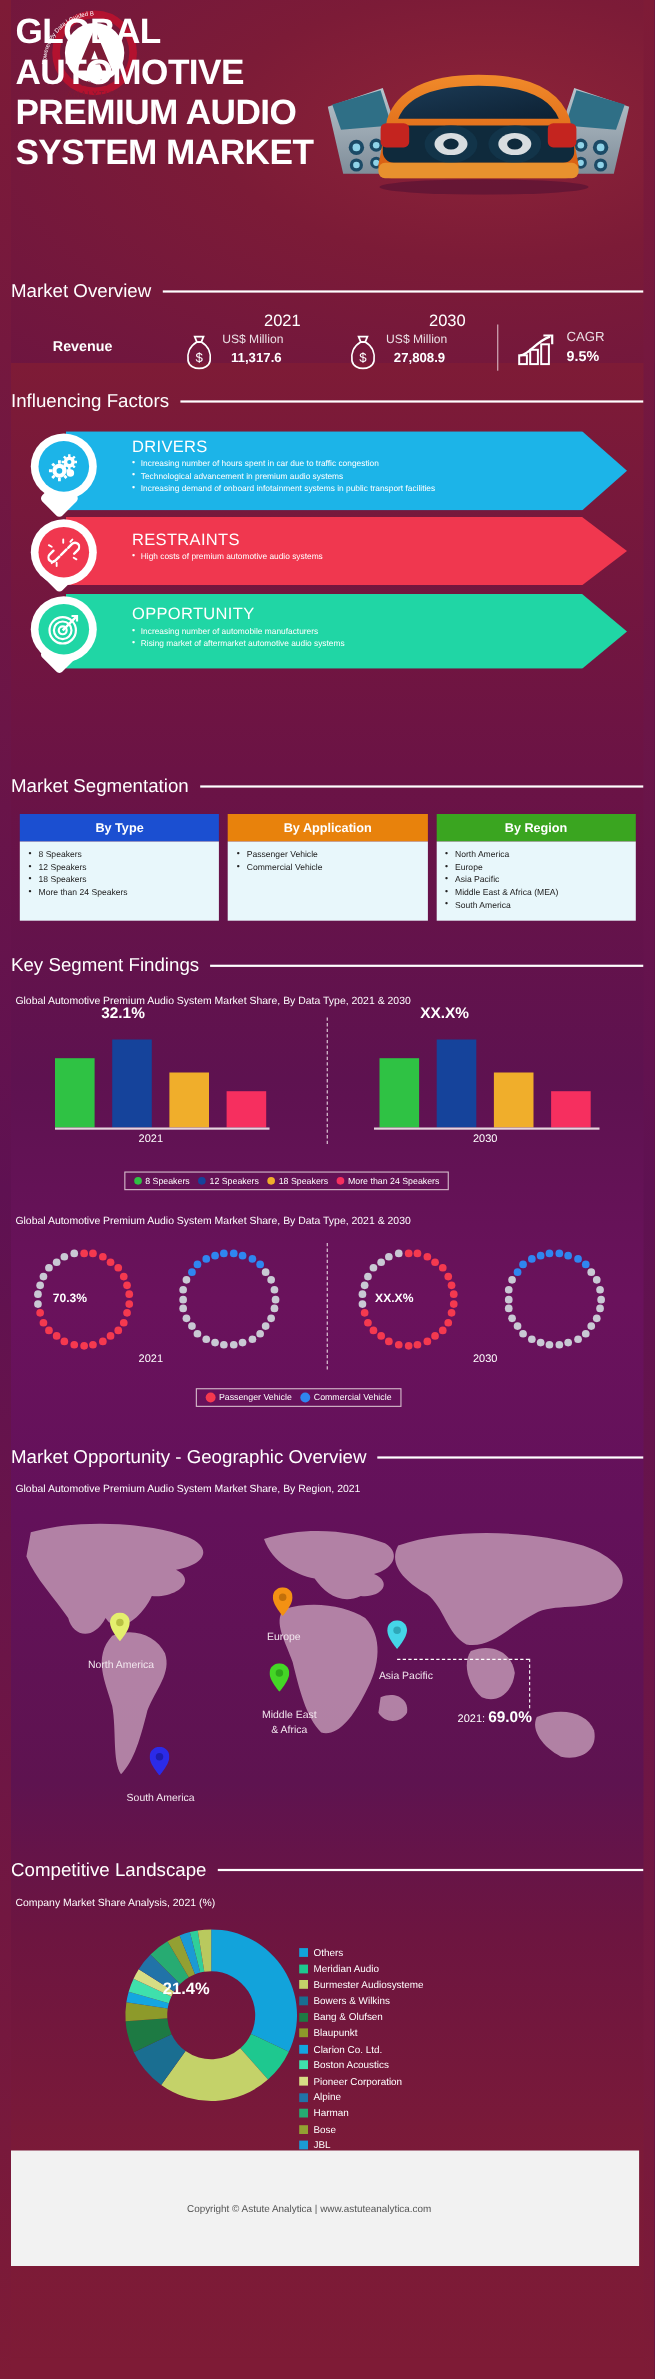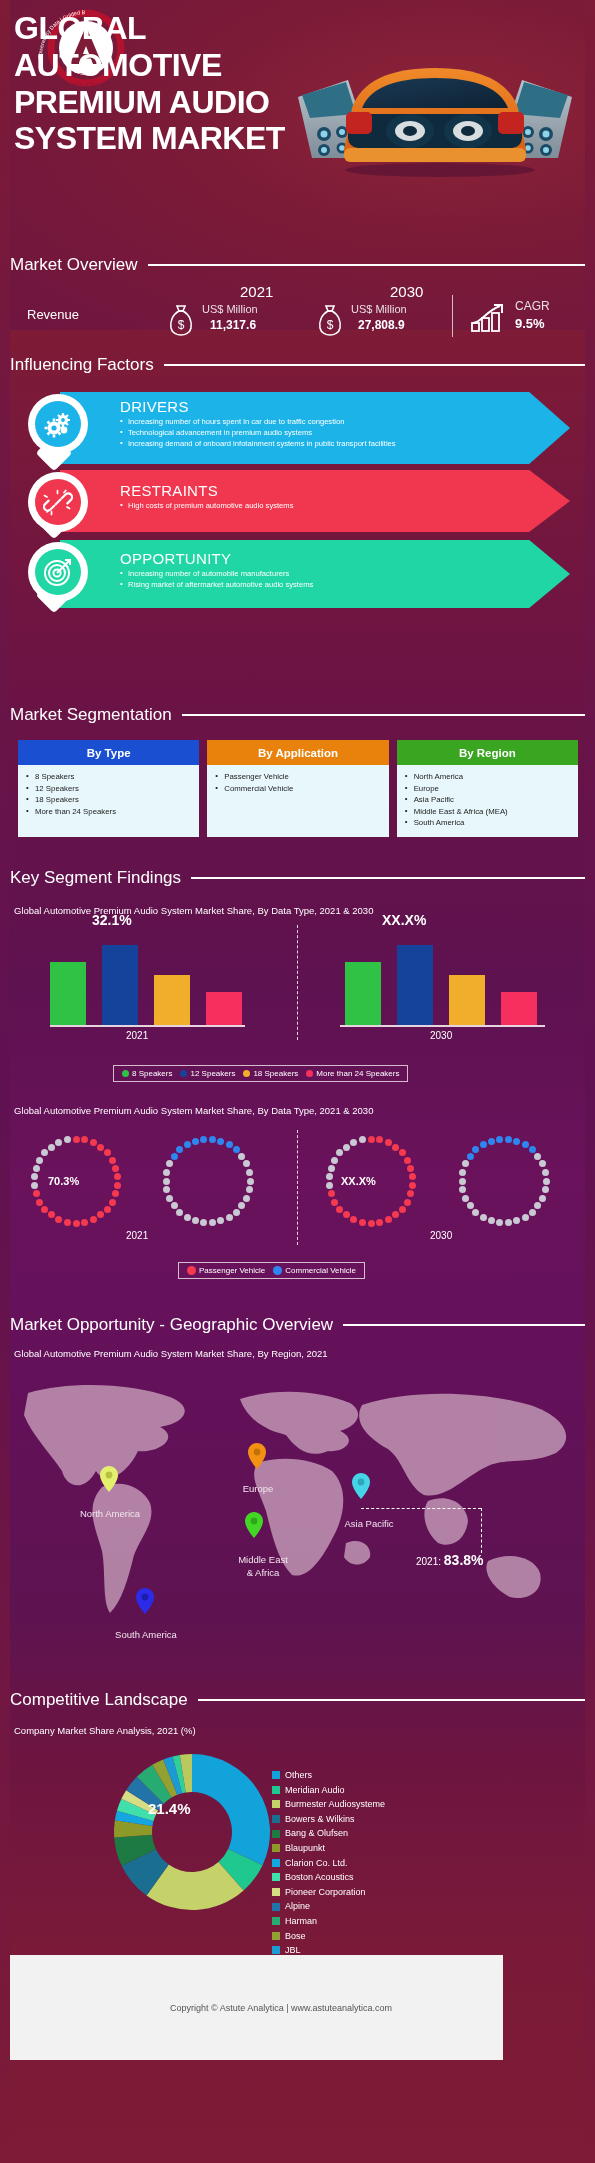--- a/index.html
+++ b/index.html
@@ -24,21 +24,21 @@
   .car { position:absolute; top:62px; left:290px; width:290px; height:115px; z-index:4; }
 
   
   .sec-head { position:absolute; left:10px; display:flex; align-items:center;
     width:575px; color:#fff; }
   .sec-head .t { font-size:17px; font-weight:400; white-space:nowrap; }
   .sec-head .ln { flex:1; height:2px; background:#fff; margin-left:10px; }
 
   
   .mo { position:absolute; top:285px; left:0; width:595px; height:60px; color:#fff; }
-  .mo .rev { position:absolute; left:27px; top:22px; font-size:13px; font-weight:normal; }
+  .mo .rev { position:absolute; left:48px; top:22px; font-size:13px; font-weight:bold; }
   .mo .yr { position:absolute; font-size:15px; }
   .mo .unit { position:absolute; font-size:11px; color:#eadfe4; }
   .mo .val { position:absolute; font-size:12px; font-weight:bold; }
   .bag { position:absolute; width:26px; height:32px; }
   .divider-v { position:absolute; left:452px; top:10px; width:1px; height:42px; background:#d9b9c4; }
   .cagr-l { position:absolute; left:515px; top:14px; font-size:12px; color:#eadfe4; }
   .cagr-v { position:absolute; left:515px; top:31px; font-size:13px; font-weight:bold; }
 
   
   .factor { position:absolute; left:28px; height:72px; }
@@ -90,21 +90,21 @@
   .calloutline { position:absolute; border-top:1.5px dashed #fff; }
   .calloutline2 { position:absolute; border-right:1.5px dashed #fff; }
 
   
   .pielegend { position:absolute; left:272px; top:1768px; }
   .pielegend div { display:flex; align-items:center; gap:5px; color:#fff; font-size:9px;
     line-height:14.6px; }
   .sq { width:8px; height:8px; display:inline-block; }
 
   
-  .footer { position:absolute; left:10px; top:1955px; width:493px; height:105px;
+  .footer { position:absolute; left:10px; top:1955px; width:571px; height:105px;
     background:#f2f2f2; display:flex; align-items:center; }
   .foot-copy { color:#555; font-size:9px; margin-left:160px; }
   .logo { position:absolute; left:30px; top:8px; width:112px; height:88px; }
   .bottombar { position:absolute; left:0; top:2143px; width:595px; height:20px; background:#7e1b36; }
   .sidebar-l { position:absolute; left:0; top:0; width:10px; height:2163px;
     background:linear-gradient(180deg,#7e1b36,#5f1152 50%,#7e1b36); }
   .sidebar-r { position:absolute; right:0; top:0; width:10px; height:2163px;
     background:linear-gradient(180deg,#7e1b36,#5f1152 50%,#7e1b36); }
 </style>
 </head>
@@ -588,21 +588,21 @@
   <svg class="pin" style="left:136px; top:1588px;" viewBox="0 0 18 26">
     <path d="M9 0 C4 0 0 4 0 9 C0 16 9 26 9 26 C9 26 18 16 18 9 C18 4 14 0 9 0 Z" fill="#2b2be8"></path>
     <circle cx="9" cy="9" r="3.4" fill="#1d1dae"></circle>
   </svg>
   <div class="pinlbl" style="left:98px; top:1629px; width:96px;">South America</div>
 
   <div class="calloutline" style="left:361px; top:1508px; width:120px;"></div>
   <div class="calloutline2" style="left:481px; top:1508px; height:45px; width:0;"></div>
   <div class="callout" style="left:416px; top:1552px;">
     <span>2021:</span>
-    <b>83.8%</b>
+    <b>69.0%</b>
   </div>
 
   <div class="sec-head" style="top:1690px;">
     <div class="t">Competitive Landscape</div>
     <div class="ln"></div>
   </div>
   <div class="chart-sub" style="top:1725px;">Company Market Share Analysis, 2021 (%)</div>
 
   <svg id="pie" style="position:absolute; left:112px; top:1752px;" width="160" height="160" viewBox="0 0 160 160">
       <path d="M 80 2 A 78 78 0 0 1 150.5765100923495 113.21078474207567 L 116.19308209864079 97.03117166260292 A 40 40 0 0 0 80 40 Z" fill="#12a3db"></path>

